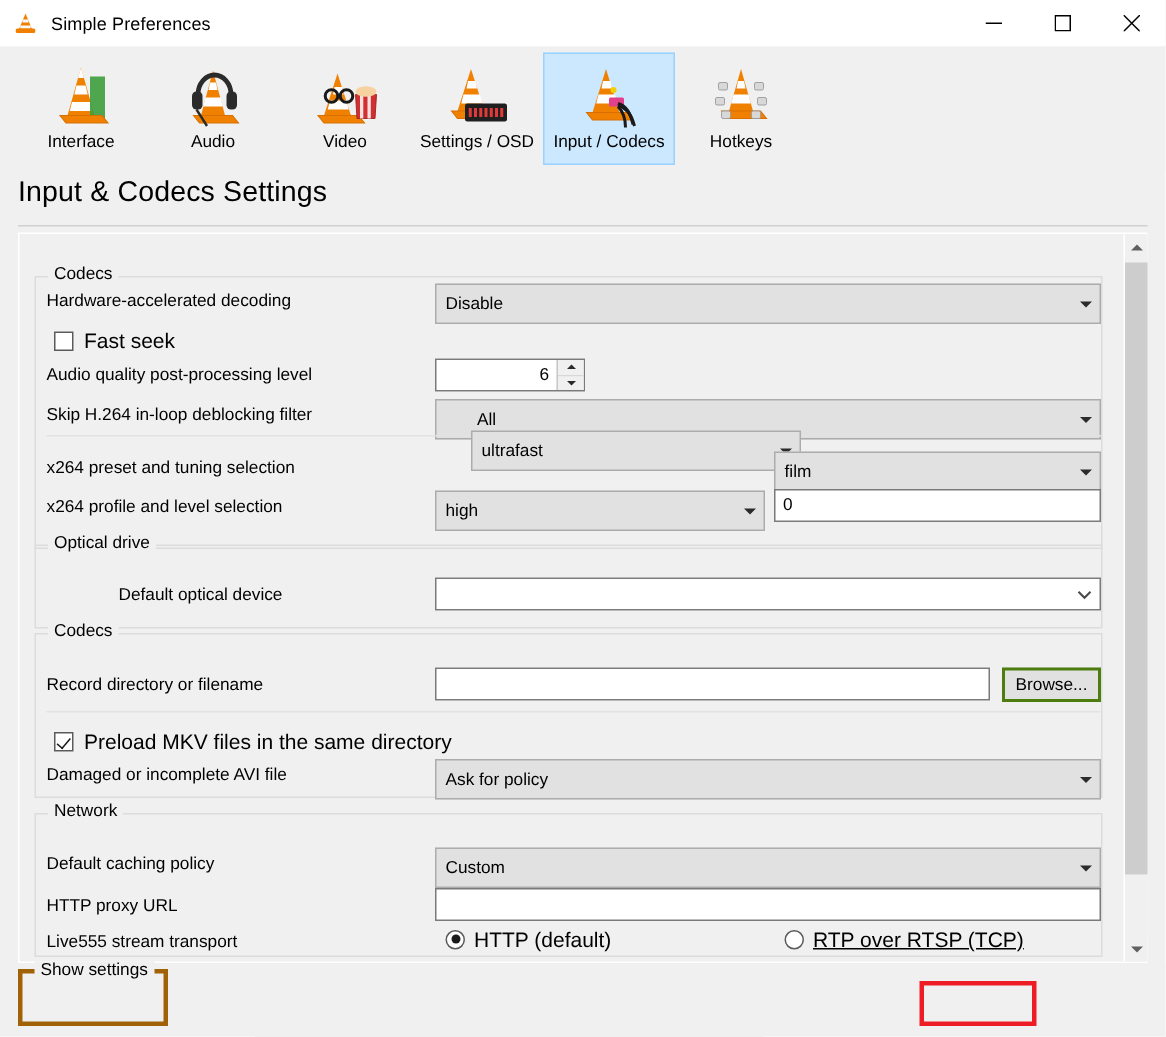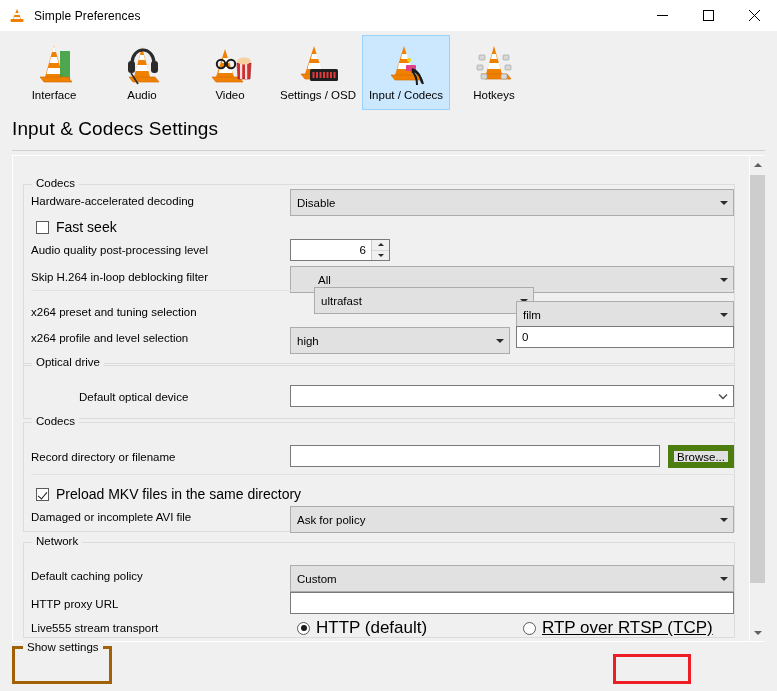--- a/index.html
+++ b/index.html
@@ -275,29 +275,29 @@
     position: relative; flex: none;
   }
   .radio.sel::after {
     content: "";
     position: absolute; left: 50%; top: 50%;
     width: 6px; height: 6px; border-radius: 50%;
     background: #1a1a1a;
     transform: translate(-50%, -50%);
   }
   .radrow .radlabel {
-    font-size: 17px; color: #000;
+    font-size: 14px; color: #000;
     margin-left: 6px; white-space: nowrap;
   }
 
   
   .pbtn {
     position: absolute;
     background: #e1e1e1;
-    border: 6px solid #4d7c0f;
+    border: 2px solid #4d7c0f;
     box-sizing: border-box;
     font-size: 11.5px; color: #000;
     display: flex; align-items: center; justify-content: center;
     font-family: "Liberation Sans", sans-serif;
   }
 
   
   #vscroll {
     position: absolute; top: 156px; right: 12px;
     width: 16px; height: 485px;

